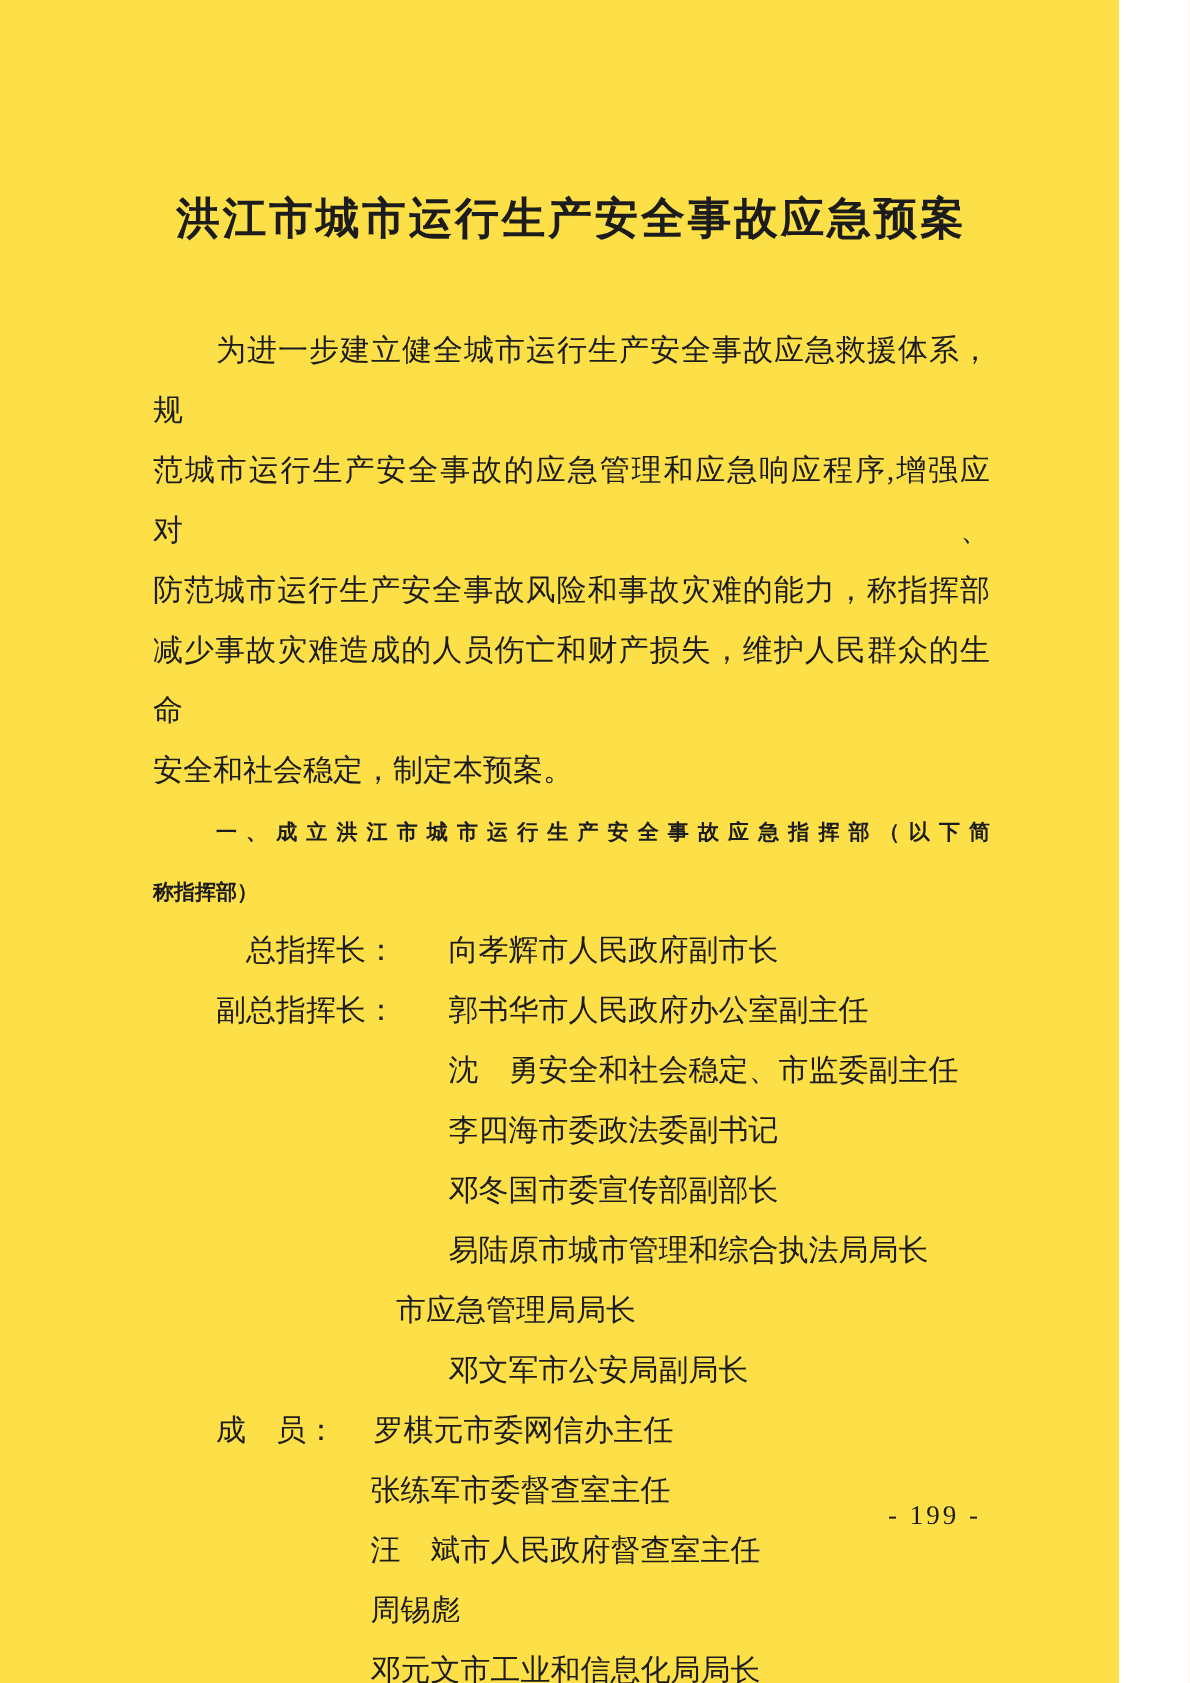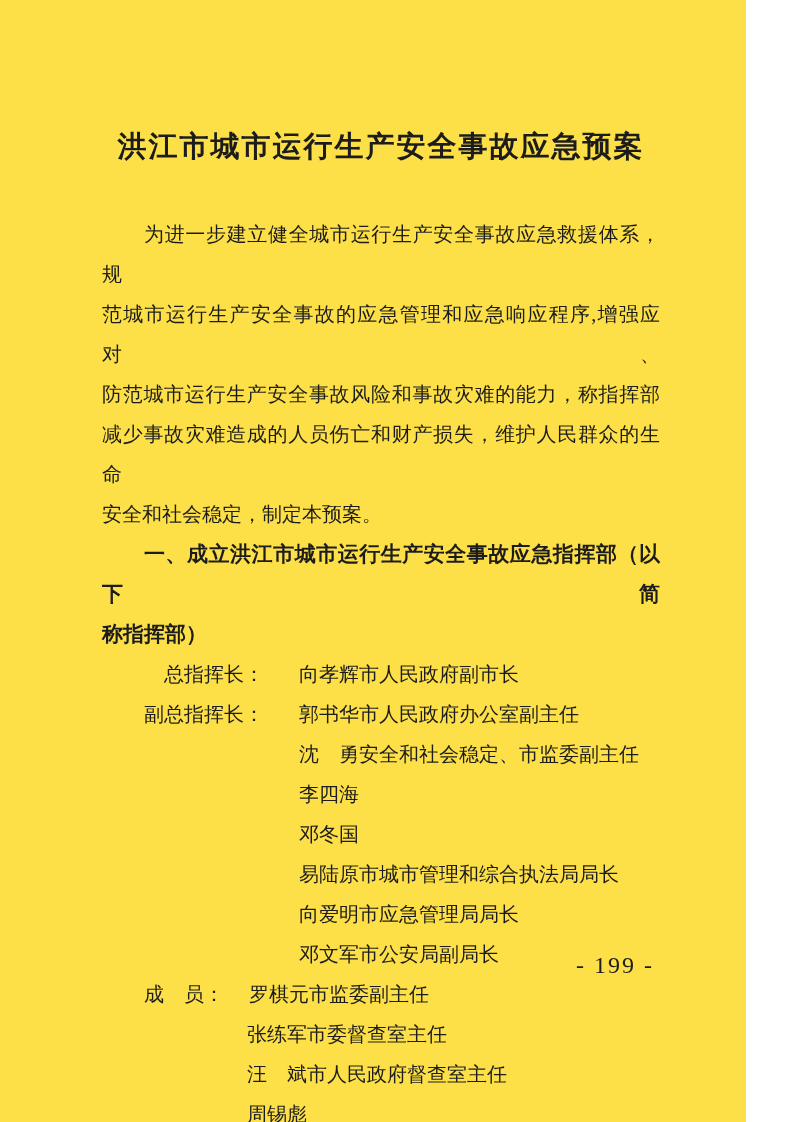--- a/index.html
+++ b/index.html
@@ -35,21 +35,21 @@
   .intro-line {
     text-align: justify;
     text-align-last: justify;
     white-space: normal;
   }
   .intro-line.first { text-indent: 42px; }
   .intro-line.last { text-align-last: left; }
   .heading {
     font-family: "Liberation Sans", "DejaVu Sans", sans-serif;
     font-weight: 700;
-    font-size: 21px;
+    font-size: 14px;
     line-height: 40px;
   }
   .heading-line.l1 {
     text-indent: 42px;
     text-align: justify;
     text-align-last: justify;
   }
   .heading-line.l2 { text-align: left; }
   .roles {
     font-size: 20px;
@@ -61,23 +61,23 @@
     padding-left: 42px;
     align-items: baseline;
   }
   .role-label { min-width: 120px; white-space: pre; flex-shrink: 0; }
   .role-name  { min-width: 95px;  white-space: pre; flex-shrink: 0; }
   .role-title { white-space: pre; }
   .role-row.member .role-label { min-width: 78px; }
   .role-row.member .role-name  { min-width: 85px; }
   .page-num {
     position: absolute;
-    top: 952px;
+    top: 1000px;
     right: 92px;
-    font-size: 24px;
+    font-size: 18px;
     letter-spacing: 2px;
     color: #1c1c1c;
   }
 </style>
 </head>
 <body>
 
 <div class="page">
   <div class="content">
 
@@ -108,44 +108,45 @@
         <span class="role-title">市人民政府办公室副主任</span>
       </div>
       <div class="role-row">
         <span class="role-label"></span>
         <span class="role-name">沈　勇</span>
         <span class="role-title">安全和社会稳定、市监委副主任</span>
       </div>
       <div class="role-row">
         <span class="role-label"></span>
         <span class="role-name">李四海</span>
+        <span class="role-title">市委政法委副书记</span>
       </div>
       <div class="role-row">
         <span class="role-label"></span>
         <span class="role-name">邓冬国</span>
+        <span class="role-title">市委宣传部副部长</span>
       </div>
       <div class="role-row">
         <span class="role-label"></span>
         <span class="role-name">易陆原</span>
         <span class="role-title">市城市管理和综合执法局局长</span>
       </div>
       <div class="role-row">
         <span class="role-label"></span>
-        <span class="role-name">向爱明</span>
         <span class="role-title">市应急管理局局长</span>
       </div>
       <div class="role-row">
         <span class="role-label"></span>
         <span class="role-name">邓文军</span>
         <span class="role-title">市公安局副局长</span>
       </div>
       <div class="role-row member">
         <span class="role-label">成　员：</span>
         <span class="role-name">罗棋元</span>
-        <span class="role-title">市监委副主任</span>
+        <span class="role-title">市委网信办主任</span>
       </div>
       <div class="role-row member">
         <span class="role-label"></span>
         <span class="role-name">张练军</span>
         <span class="role-title">市委督查室主任</span>
       </div>
       <div class="role-row member">
         <span class="role-label"></span>
         <span class="role-name">汪　斌</span>
         <span class="role-title">市人民政府督查室主任</span>

